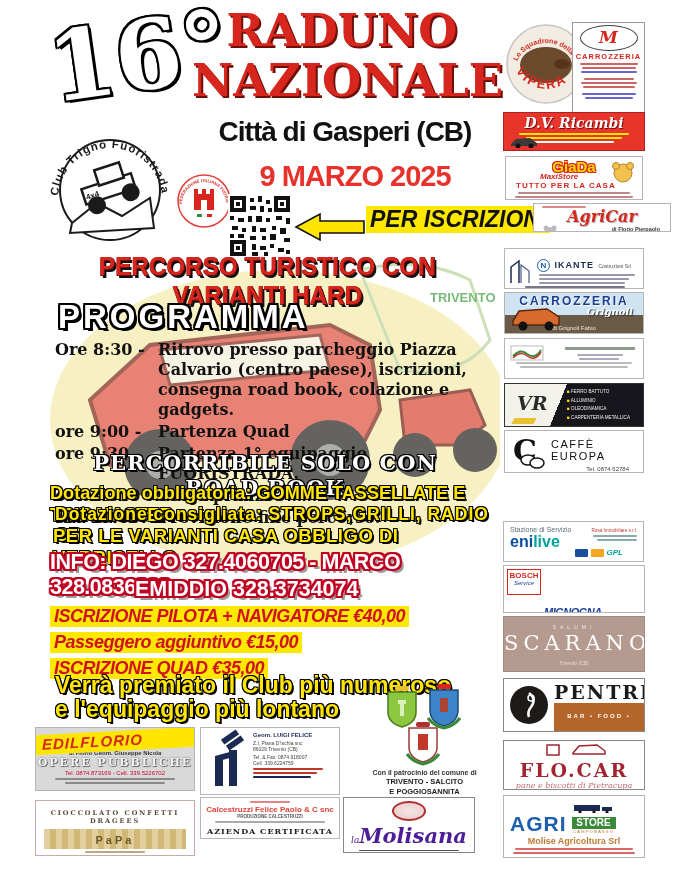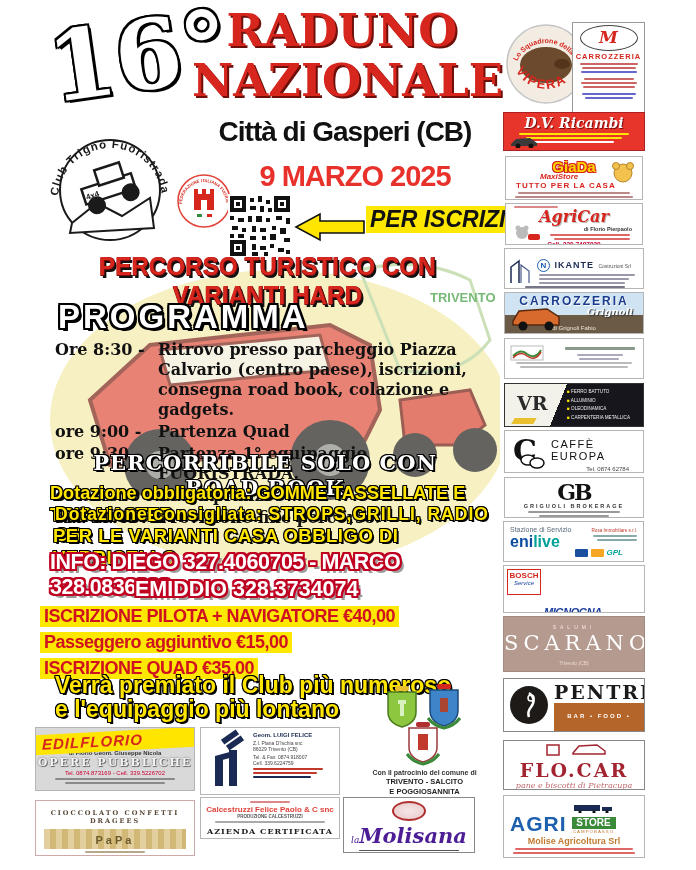--- a/index.html
+++ b/index.html
@@ -178,21 +178,21 @@
 
   <div class="abs ctr serifb" style="left:55px;top:450px;width:420px;font-size:21px;color:#fff;letter-spacing:1px;"><span class="o-black-thin">PERCORRIBILE SOLO CON ROAD BOOK</span></div>
 
   <div class="abs" style="left:50px;top:482px;width:450px;font-size:18.5px;font-weight:bold;color:#ffe500;transform:scaleX(.98);transform-origin:left;"><span class="o-black-thin">Dotazione obbligatoria: GOMME TASSELLATE E TRIP MASTER</span></div>
   <div class="abs" style="left:55px;top:504px;width:450px;font-size:17.5px;font-weight:bold;color:#ffe500;letter-spacing:1px;"><span class="o-black-thin">Dotazione consigliata: STROPS,GRILLI, RADIO CB</span></div>
   <div class="abs" style="left:53px;top:525px;width:450px;font-size:18.5px;font-weight:bold;color:#ffe500;letter-spacing:.5px;"><span class="o-black-thin">PER LE VARIANTI CASA OBBLIGO DI VERRICELLO</span></div>
 
   <div class="abs" style="left:50px;top:550px;width:455px;font-size:21.5px;font-weight:bold;color:#fff;letter-spacing:-.5px;"><span class="o-red">INFO: DIEGO 327.4060705 - MARCO 328.0836302</span></div>
   <div class="abs" style="left:135px;top:577px;width:300px;font-size:21.5px;font-weight:bold;color:#fff;"><span class="o-red">EMIDDIO 328.3734074</span></div>
 
-  <div class="abs" style="left:40px;top:606px;">
+  <div class="abs" style="left:50px;top:606px;font-style:italic;">
     <div class="feeline"><span class="hl">ISCRIZIONE PILOTA + NAVIGATORE €40,00</span></div>
     <div class="feeline" style="margin-top:5px;"><span class="hl">Passeggero aggiuntivo €15,00</span></div>
     <div class="feeline" style="margin-top:5px;"><span class="hl">ISCRIZIONE QUAD €35,00</span></div>
   </div>
 
   <div class="abs" style="left:55px;top:672px;font-size:23px;font-weight:bold;color:#ffe500;"><span class="o-black-thin">Verrà premiato il Club più numeroso</span></div>
   <div class="abs" style="left:55px;top:696px;font-size:23px;font-weight:bold;color:#ffe500;"><span class="o-black-thin">e l'equipaggio più lontano</span></div>
 
   <div class="card" style="left:35px;top:727px;width:160px;height:64px;background:#d9d9d9;">
     <div style="background:#ffe500;transform:skewY(-3deg) translateY(3px);padding:1px 6px;">
@@ -338,21 +338,21 @@
       <circle cx="6" cy="6" r="3.5" fill="#f2c14e" stroke="#b5862a"></circle>
         <circle cx="20" cy="6" r="3.5" fill="#f2c14e" stroke="#b5862a"></circle>
     </svg>
     <div style="font-size:8px;font-weight:bold;font-style:italic;color:#d6261d;margin:-3px 0 0 34px;">MaxiStore</div>
     <div style="font-size:8px;font-weight:bold;color:#d6261d;margin-left:10px;letter-spacing:1px;">TUTTO PER LA CASA</div>
     <div class="bar" style="width:112px;background:#b88;"></div>
     <div class="bar" style="width:118px;background:#b88;"></div>
 
   </div>
 
-  <div class="card" style="left:505px;top:203px;width:138px;height:42px;">
+  <div class="card" style="left:533px;top:203px;width:138px;height:29px;">
     <div class="bar" style="width:44px;background:#d88;margin:2px 0 0 8px;"></div>
     <div class="ctr serifb" style="font-size:16px;font-style:italic;color:#d6261d;margin-top:-1px;text-shadow:1px 1px 0 #bbb;">AgriCar</div>
     <div style="font-size:5.5px;font-weight:bold;color:#333;text-align:right;margin-right:10px;">di Florio Pierpaolo</div>
     <svg class="abs" style="left:6px;top:20px;" width="30" height="20" viewBox="0 0 30 20">
       <circle cx="10" cy="9" r="6" fill="#bbb"></circle>
         <circle cx="6" cy="4" r="2.5" fill="#bbb"></circle>
         <circle cx="14" cy="4" r="2.5" fill="#bbb"></circle>
       <rect x="16" y="10" width="12" height="6" rx="2" fill="#d6261d"></rect>
     </svg>
     <div class="bar" style="width:80px;background:#d66;margin-right:12px;"></div>
@@ -395,21 +395,21 @@
       <path d="M3,14 q8,-8 14,-2 q8,6 14,-4" fill="none" stroke="#c0392b" stroke-width="1.5"></path>
     </svg>
     <div class="bar" style="width:70px;background:#8a9a8a;margin:8px 8px 0 auto;height:3px;"></div>
     <div class="bar" style="width:46px;background:#aab;margin:4px 20px 0 auto;"></div>
     <div class="bar" style="width:40px;background:#aab;margin:2px 24px 0 auto;"></div>
     <div class="bar" style="width:116px;background:#bbb;"></div>
     <div class="bar" style="width:108px;background:#bbb;"></div>
   </div>
 
   <div class="card" style="left:504px;top:383px;width:140px;height:44px;background:linear-gradient(112deg,#f2f2ea 40%,#16161c 40%);border-color:#333;">
-    <div class="serifb" style="font-size:19px;color:#2a2a2a;margin:8px 0 0 12px;">VR</div>
+    <div class="serifb" style="font-size:19px;font-style:italic;color:#2a2a2a;margin:8px 0 0 12px;">VR</div>
     <div style="position:absolute;left:62px;top:4px;font-size:4.6px;color:#eee;line-height:1.9;">
       <div><span style="color:#ffe500;">■</span> <span>FERRO BATTUTO</span></div>
       <div><span style="color:#ffe500;">■</span> <span>ALLUMINIO</span></div>
       <div><span style="color:#ffe500;">■</span> <span>OLEODINAMICA</span></div>
       <div><span style="color:#ffe500;">■</span> <span>CARPENTERIA METALLICA</span></div>
     </div>
     <div class="abs" style="left:8px;top:34px;width:22px;height:6px;background:#e8c030;transform:skewX(-30deg);"></div>
   </div>
 
   <div class="card" style="left:504px;top:430px;width:140px;height:43px;">
@@ -418,26 +418,20 @@
       <ellipse cx="9" cy="7" rx="7" ry="5" fill="#fff" stroke="#111" stroke-width="1.5"></ellipse>
       <ellipse cx="18" cy="10" rx="7" ry="5" fill="#fff" stroke="#111" stroke-width="1.5"></ellipse>
     </svg>
     <div style="margin-left:46px;margin-top:7px;">
       <div style="font-size:11px;color:#111;letter-spacing:1.5px;">CAFFÈ EUROPA</div>
       <div style="font-size:6px;color:#444;margin-top:4px;text-align:right;margin-right:14px;">Tel. 0874 62784</div>
       <div style="font-size:6px;color:#444;letter-spacing:2px;text-align:right;margin-right:14px;">CAMPOBASSO</div>
     </div>
   </div>
 
-  <div class="card" style="left:504px;top:477px;width:140px;height:41px;">
-    <div class="ctr serifb" style="font-size:22px;color:#111;letter-spacing:-2px;margin-top:1px;">GB</div>
-    <div class="ctr" style="font-size:5.5px;font-weight:bold;color:#333;letter-spacing:2px;margin-top:-2px;">GRIGUOLI BROKERAGE</div>
-    <div class="bar" style="width:92px;background:#999;"></div>
-    <div class="bar" style="width:70px;background:#999;"></div>
-  </div>
 
   <div class="card" style="left:503px;top:521px;width:141px;height:41px;">
     <div style="font-size:7px;color:#5b6b7a;margin:4px 0 0 6px;">Stazione di Servizio</div>
     <div style="margin:0 0 0 6px;font-weight:bold;font-size:16px;">
       <span style="color:#0c4da2;">eni</span><span style="color:#00a19a;">live</span>
     </div>
     <div style="position:absolute;right:6px;top:6px;font-size:4.6px;color:#c0392b;">Rosa Immobiliare s.r.l.</div>
     <div class="bar" style="width:44px;background:#8aa;position:absolute;right:6px;top:13px;margin:0;"></div>
     <div class="bar" style="width:40px;background:#8aa;position:absolute;right:6px;top:17px;margin:0;"></div>
     <div style="position:absolute;right:20px;bottom:4px;display:flex;align-items:center;gap:3px;">

